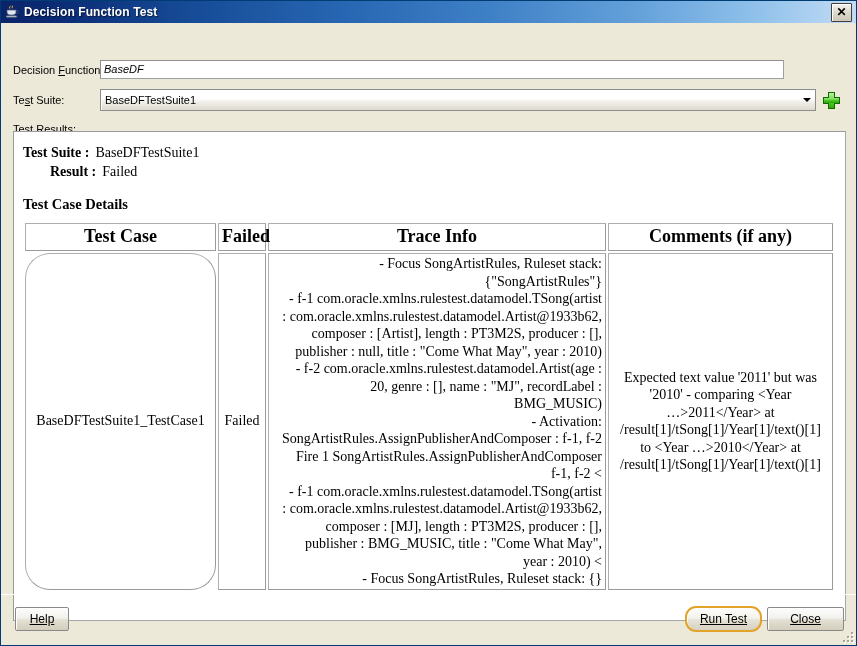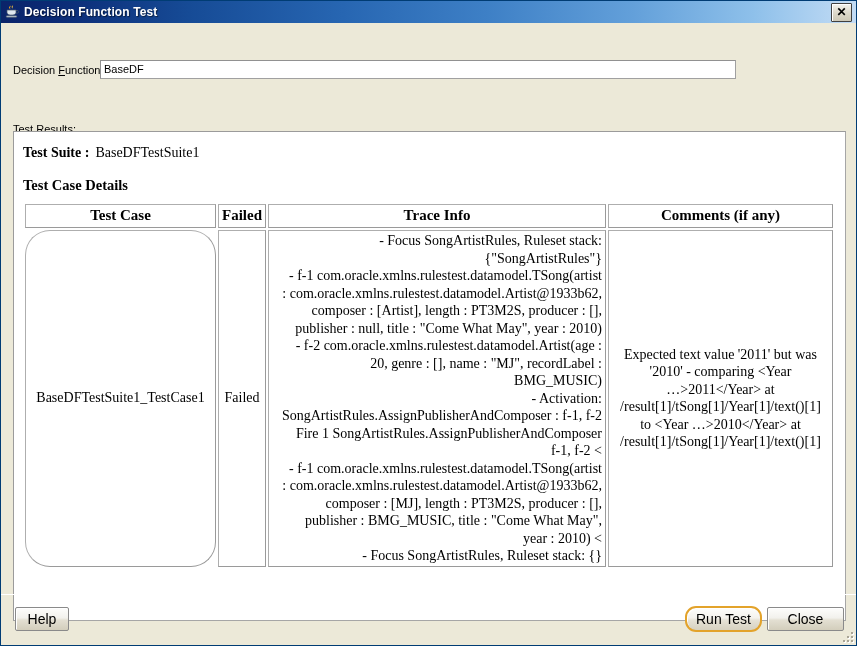--- a/index.html
+++ b/index.html
@@ -214,21 +214,21 @@
     border: 1px solid #9a9a9a;
     border-top-color: #aeaeae;
     border-left-color: #aeaeae;
     padding: 1px 3px;
     vertical-align: middle;
     background: #fff;
   }
   table.tc th {
     font-weight: bold;
     text-align: center;
-    font-size: 15px;
+    font-size: 18px;
     padding: 2px 3px 3px 3px;
   }
   td.tc-name {
     text-align: center;
     font-size: 14px;
     white-space: nowrap;
     border-radius: 25px;
   }
   td.tc-result {
     text-align: center;
@@ -259,27 +259,28 @@
     height: 51px;
   }
   .btn {
     position: absolute;
     box-sizing: border-box;
     height: 24px;
     background: linear-gradient(to bottom, #fdfdfc 0%, #f2f1ec 45%, #e3dfd2 55%, #d3cebc 100%);
     border: 1px solid #8a8a8a;
     border-radius: 2px;
     font-family: "Liberation Sans", sans-serif;
-    font-size: 14px;
+    font-size: 12px;
     color: #000;
     display: flex;
     align-items: center;
     justify-content: center;
     cursor: default;
     box-shadow: inset 1px 1px 0 #ffffff;
+    text-decoration: underline;
   }
   .btn.focused {
     border: 2px solid #e3a32b;
     background: linear-gradient(to bottom, #fdfdfc 0%, #f4f2ec 45%, #e6e2d6 55%, #d6d1c0 100%);
   }
 
   .sep-line {
     position: absolute;
     left: 0;
     width: 100%;
@@ -319,33 +320,51 @@
     </span>
     <span class="tb-title">Decision Function Test</span>
     <span class="tb-spacer"></span>
     <span class="tb-close">✕</span>
   </div>
 
   <div id="content">
 
     <div class="form-row" style="left:12px; top:29px; width:833px;">
       <span class="form-label" style="width:83px;"><span>Decision </span><u>F</u><span>unction:</span></span>
-      <span class="text-field" style="width:636px; margin-left:4px;">BaseDF</span>
+      <span class="text-field" style="width:684px; margin-left:4px;font-style:italic;">BaseDF</span>
     </div>
 
+    <div class="form-row" style="left:12px; top:58px; width:833px;">
+      <span class="form-label" style="width:83px;"><span>Te</span><u>s</u><span>t Suite:</span></span>
+      <span class="combo" style="width:716px; margin-left:4px;">
+        <span class="combo-value">BaseDFTestSuite1</span>
+        <span class="combo-arrow">
+            <i></i>
+          </span>
+      </span>
+      <span class="plus-btn" style="margin-left:7px;">
+        <span class="bar h"></span>
+        <span class="bar v"></span>
+        <span class="bar hi"></span>
+        <span class="bar hi2"></span>
+      </span>
+    </div>
 
     <div class="form-row" style="left:12px; top:92px;">
       <span class="form-label"><span>Test </span><u>R</u><span>esults:</span></span>
     </div>
 
     <div id="results-pane">
       <div id="results-inner">
 
         <div class="summary-line">
           <span class="k">Test Suite :</span><span class="v">BaseDFTestSuite1</span>
+        </div>
+        <div class="summary-line indent">
+          <span class="k">Result :</span><span class="v">Failed</span>
         </div>
 
         <h3 class="tcd">Test Case Details</h3>
 
         <table class="tc">
           <colgroup>
             <col style="width:191px">
             <col style="width:48px">
             <col style="width:338px">
             <col style="width:225px">

